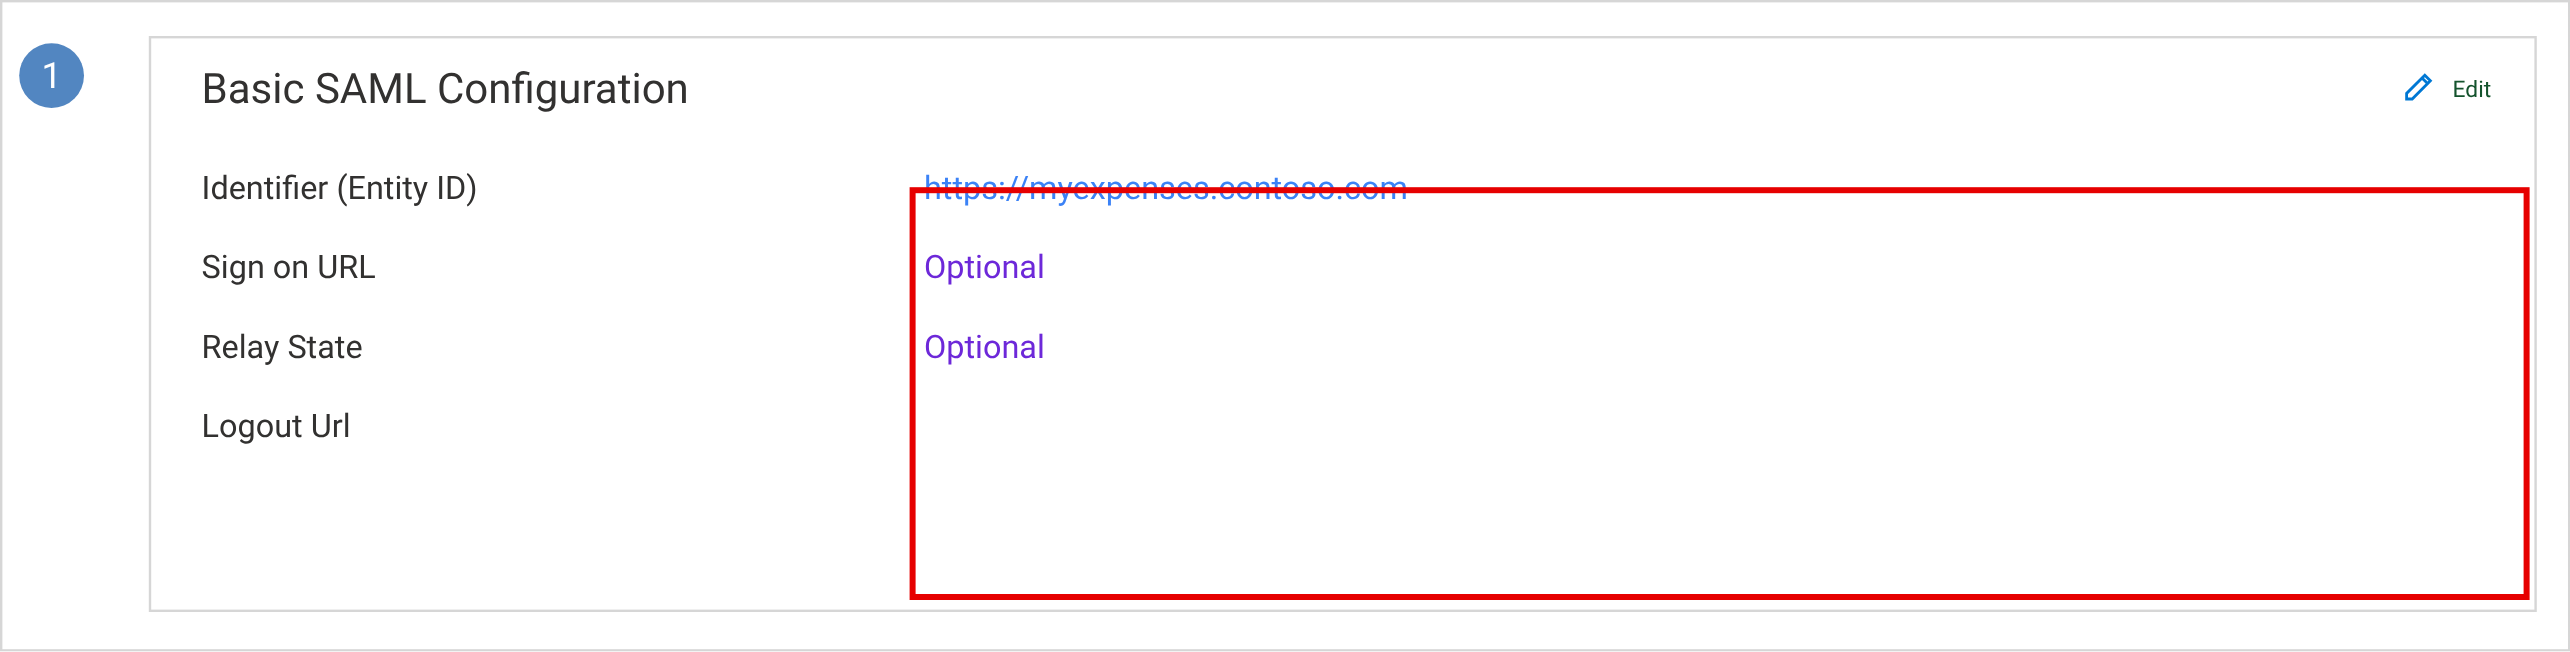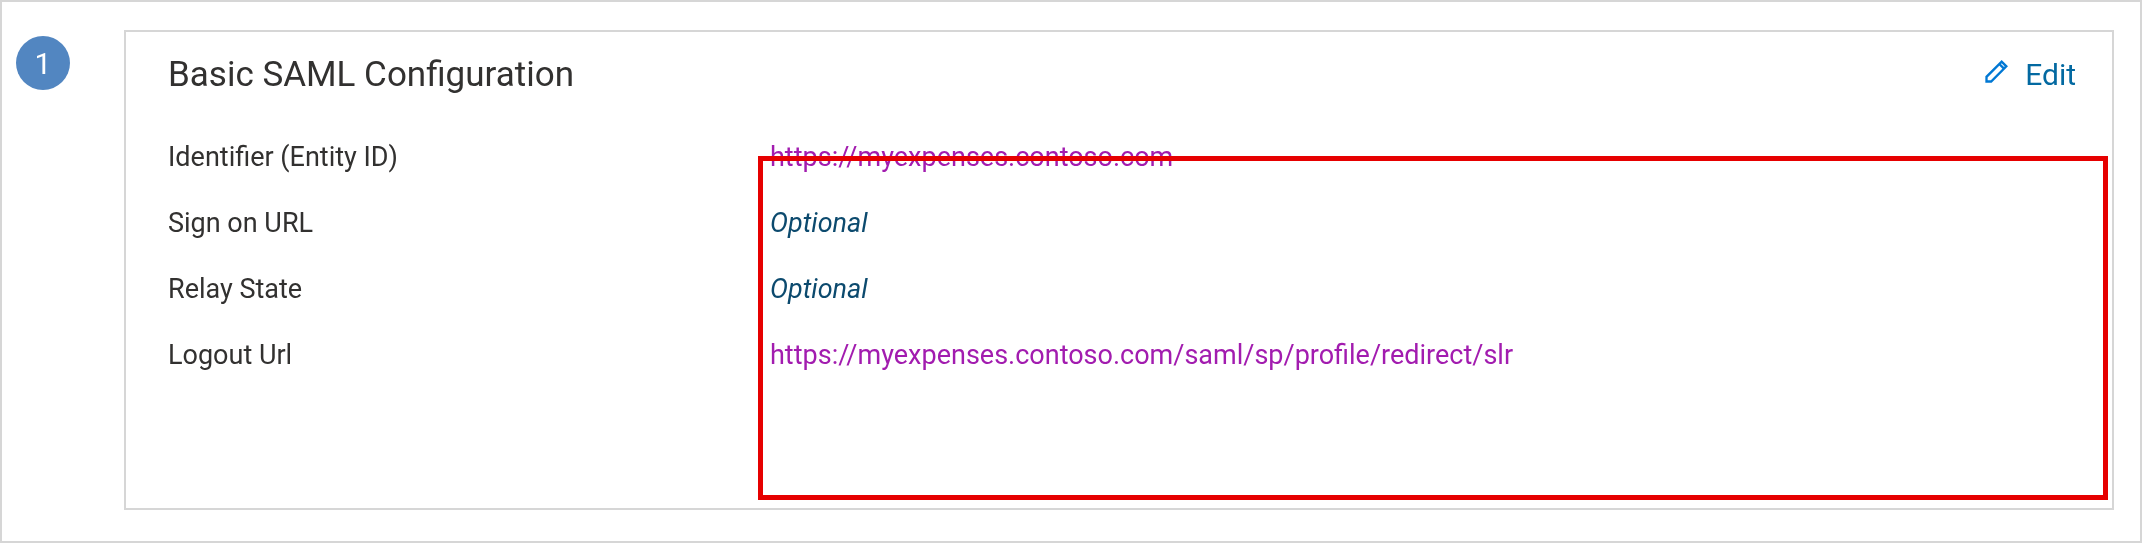--- a/index.html
+++ b/index.html
@@ -50,22 +50,22 @@
   .card-title {
     font-size: 35px;
     font-weight: 400;
     color: #323130;
   }
   .edit-btn {
     display: flex;
     align-items: center;
     gap: 14px;
     cursor: pointer;
-    color: #0369a1;
-    font-size: 30px;
+    color: #14532d;
+    font-size: 19px;
   }
   .edit-btn svg {
     width: 28px;
     height: 28px;
     stroke: #0078d4;
     fill: none;
     stroke-width: 2;
   }
   .kv-grid {
     display: grid;
@@ -73,26 +73,25 @@
     row-gap: 26px;
     align-items: baseline;
   }
   .kv-label {
     color: #323130;
     font-size: 27px;
     padding: 4px 0;
   }
   .kv-value {
     font-size: 27px;
-    color: #a21caf;
+    color: #3b82f6;
     padding: 4px 12px;
   }
   .kv-value.optional {
-    color: #0c4a6e;
-    font-style: italic;
+    color: #6d28d9;
   }
   .highlight-box {
     position: absolute;
     border: 5px solid #e60000;
     pointer-events: none;
     left: 632px;
     top: 124px;
     width: 1350px;
     height: 344px;
   }
@@ -127,21 +126,20 @@
       <div class="kv-value">https://myexpenses.contoso.com</div>
 
 
       <div class="kv-label">Sign on URL</div>
       <div class="kv-value optional">Optional</div>
 
       <div class="kv-label">Relay State</div>
       <div class="kv-value optional">Optional</div>
 
       <div class="kv-label">Logout Url</div>
-      <div class="kv-value">https://myexpenses.contoso.com/saml/sp/profile/redirect/slr</div>
 
     </div>
 
     <div class="highlight-box"></div>
 
   </div>
 
 </div>
 
 </body></html>

